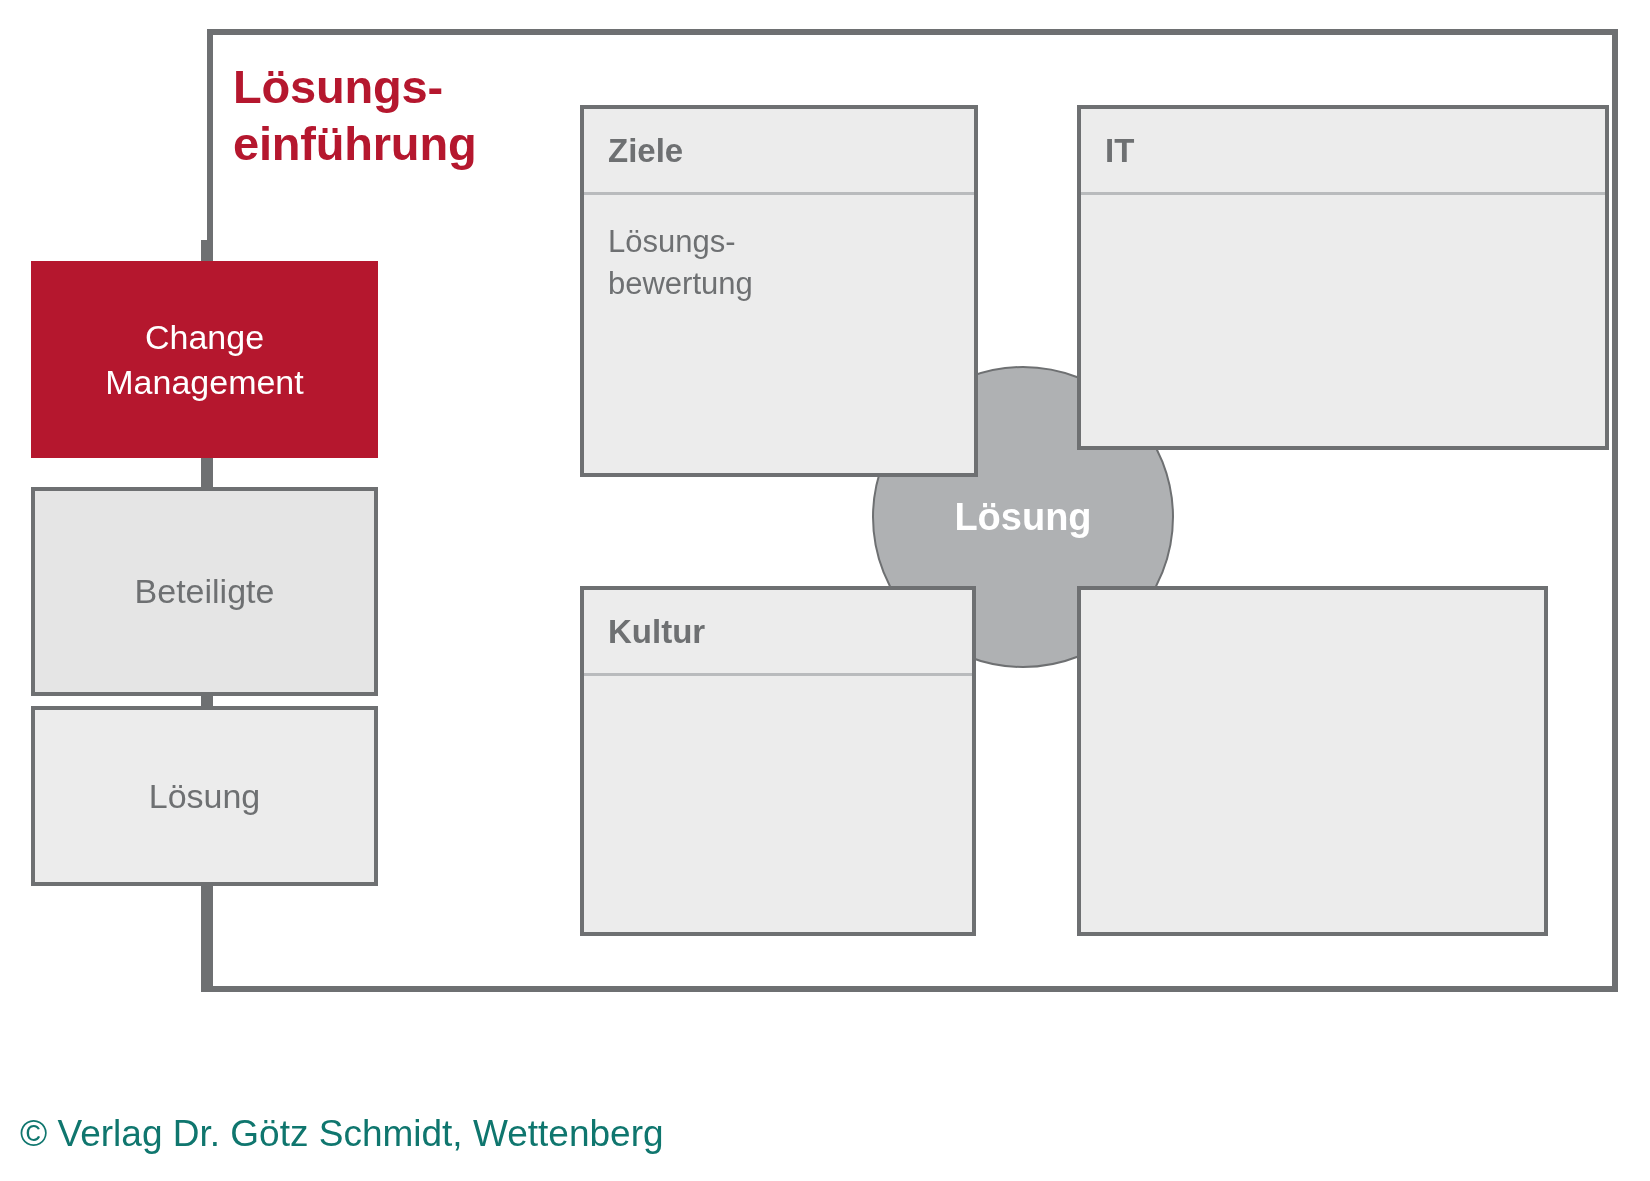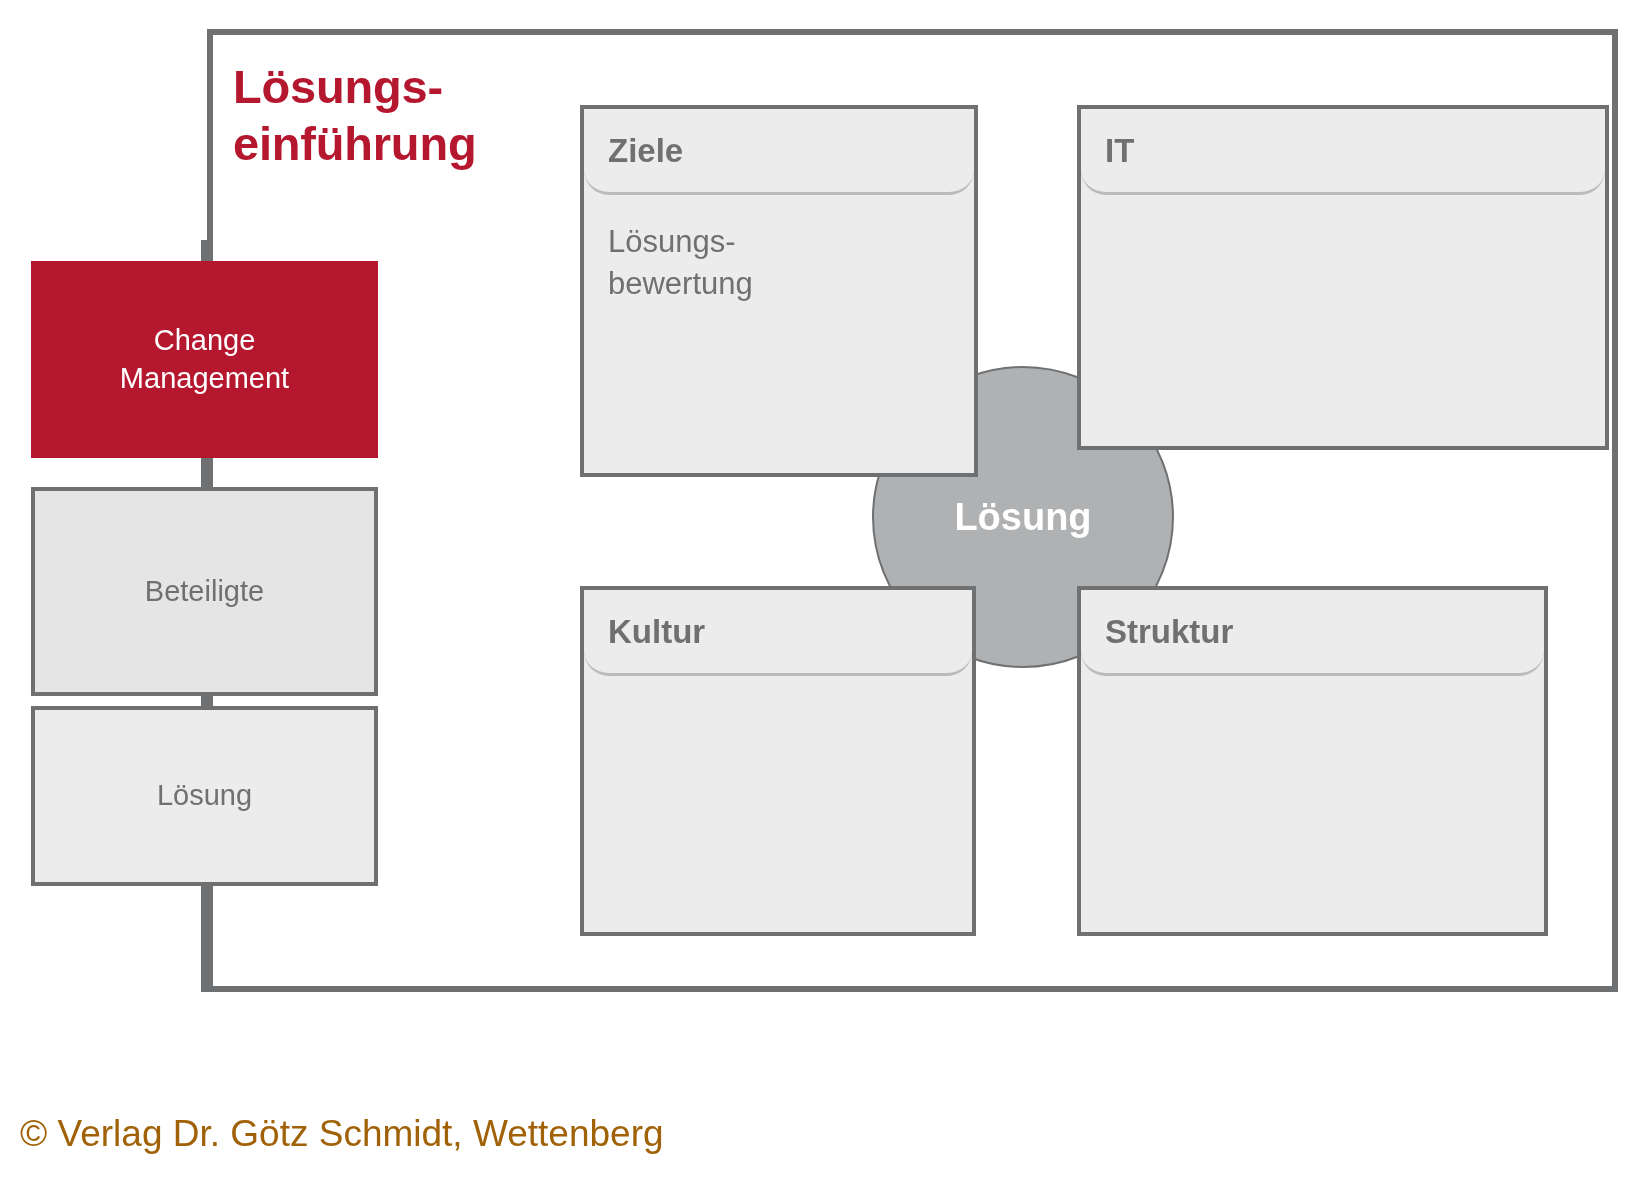--- a/index.html
+++ b/index.html
@@ -56,21 +56,21 @@
   
   .left-box {
     position: absolute;
     left: 31px;
     width: 347px;
     display: flex;
     align-items: center;
     justify-content: center;
     text-align: center;
     box-sizing: border-box;
-    font-size: 29px;
+    font-size: 34px;
     line-height: 1.30;
     white-space: pre-line;
   }
   #box-change-management {
     top: 261px;
     height: 197px;
     background: #B5172E;
     color: #ffffff;
     border: none;
   }
@@ -128,40 +128,39 @@
     flex: 0 0 auto;
     height: 86px;
     display: flex;
     align-items: center;
     padding-left: 24px;
     font-size: 33px;
     font-weight: bold;
     color: #6E7072;
     border-bottom: 3px solid #B9BBBD;
     box-sizing: border-box;
-    border-radius: 25px;
   }
   .quad-body {
     flex: 1 1 auto;
     padding: 26px 24px 0 24px;
     font-size: 31px;
     line-height: 1.35;
     color: #6E7072;
     white-space: pre-line;
     box-sizing: border-box;
   }
 
   
   #copyright {
     position: absolute;
     left: 20px;
     top: 1113px;
     font-family: "Liberation Sans Narrow", "Liberation Sans", sans-serif;
     font-size: 37px;
-    color: #a16207;
+    color: #0f766e;
     white-space: nowrap;
   }
 </style>
 </head>
 <body>
 
 <div id="outer-frame"></div>
 
 <div id="page-title">Lösungs-
 einführung</div>
@@ -190,16 +189,15 @@
 
 <div class="quad-card" id="card-it">
   <div class="quad-header">IT</div>
 </div>
 
 <div class="quad-card" id="card-kultur">
   <div class="quad-header">Kultur</div>
 </div>
 
 <div class="quad-card" id="card-struktur">
-  <div class="quad-header">Struktur</div>
 </div>
 
 <div id="copyright">© Verlag Dr. Götz Schmidt, Wettenberg</div>
 
 </body></html>

